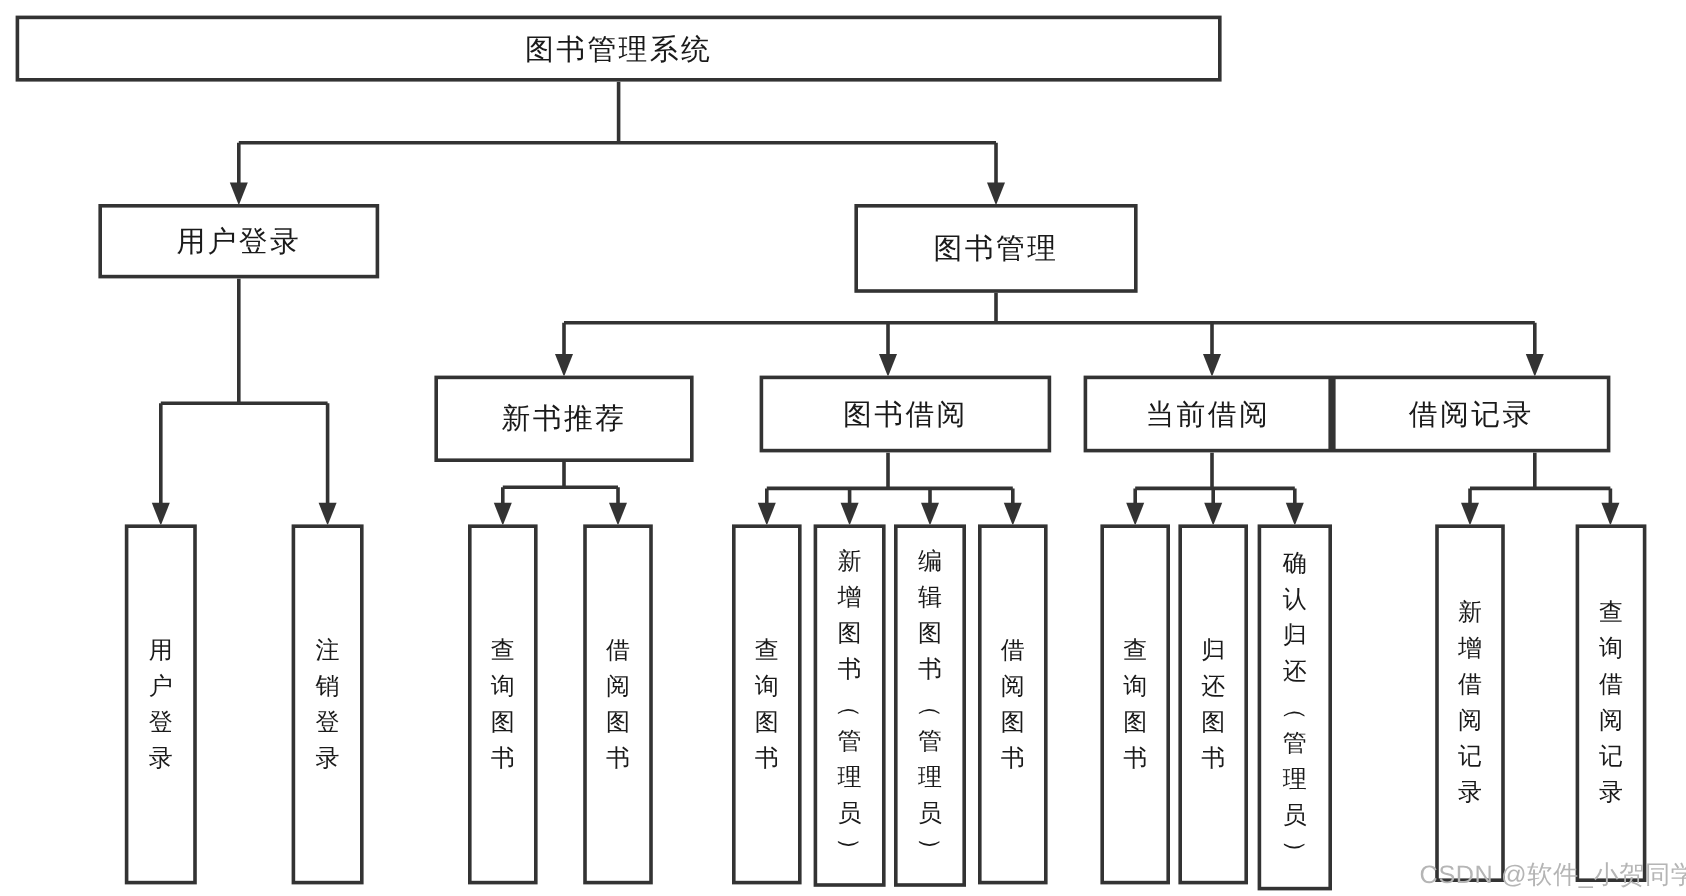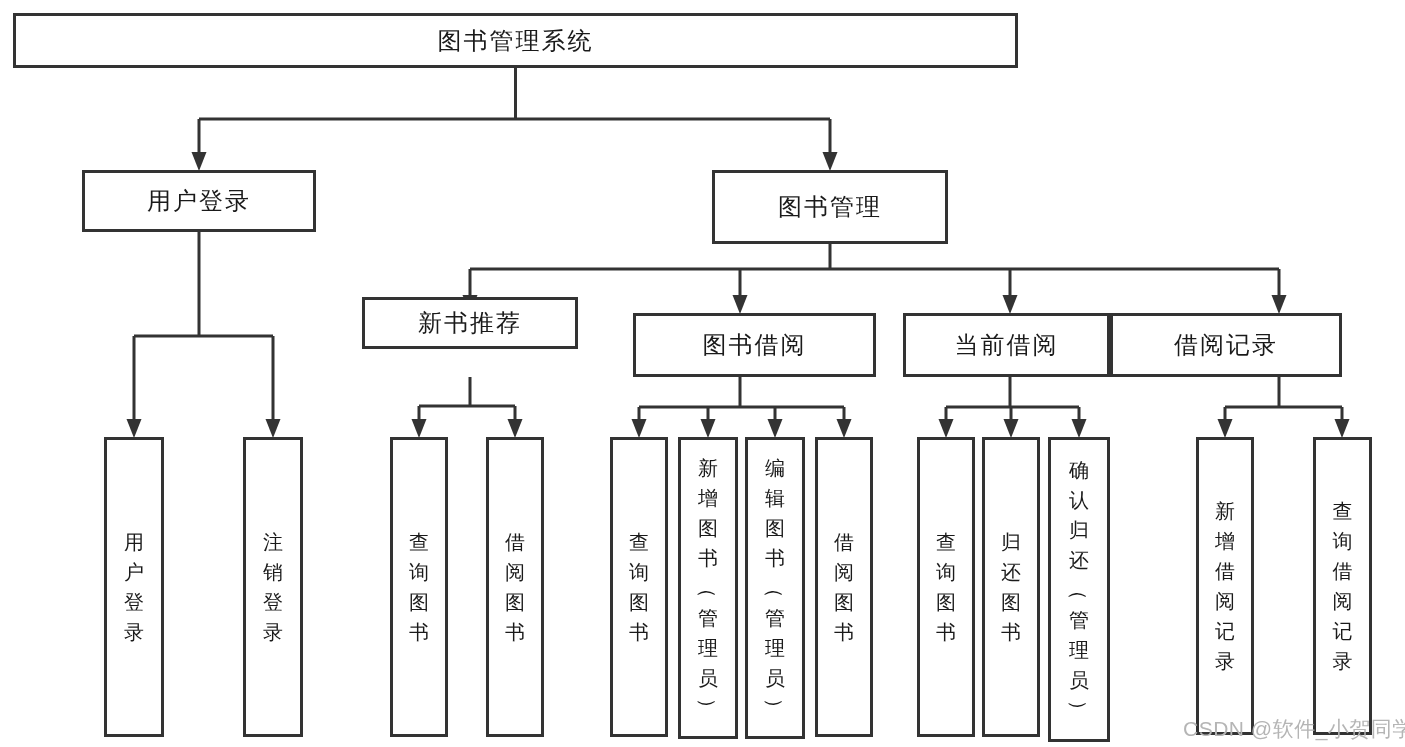--- a/index.html
+++ b/index.html
@@ -88,21 +88,21 @@
     <span>图书管理系统</span>
   </div>
 
   <div class="node h" style="left:82px;top:170px;width:234px;height:62px">
     <span>用户登录</span>
   </div>
   <div class="node h" style="left:712px;top:170px;width:236px;height:74px">
     <span>图书管理</span>
   </div>
 
-  <div class="node h" style="left:362px;top:297px;width:216px;height:52px">
+  <div class="node h" style="left:362px;top:313px;width:216px;height:72px">
     <span>新书推荐</span>
   </div>
   <div class="node h" style="left:633px;top:313px;width:243px;height:64px">
     <span>图书借阅</span>
   </div>
   <div class="node h" style="left:903px;top:313px;width:207px;height:64px">
     <span>当前借阅</span>
   </div>
   <div class="node h" style="left:1110px;top:313px;width:232px;height:64px">
     <span>借阅记录</span>

